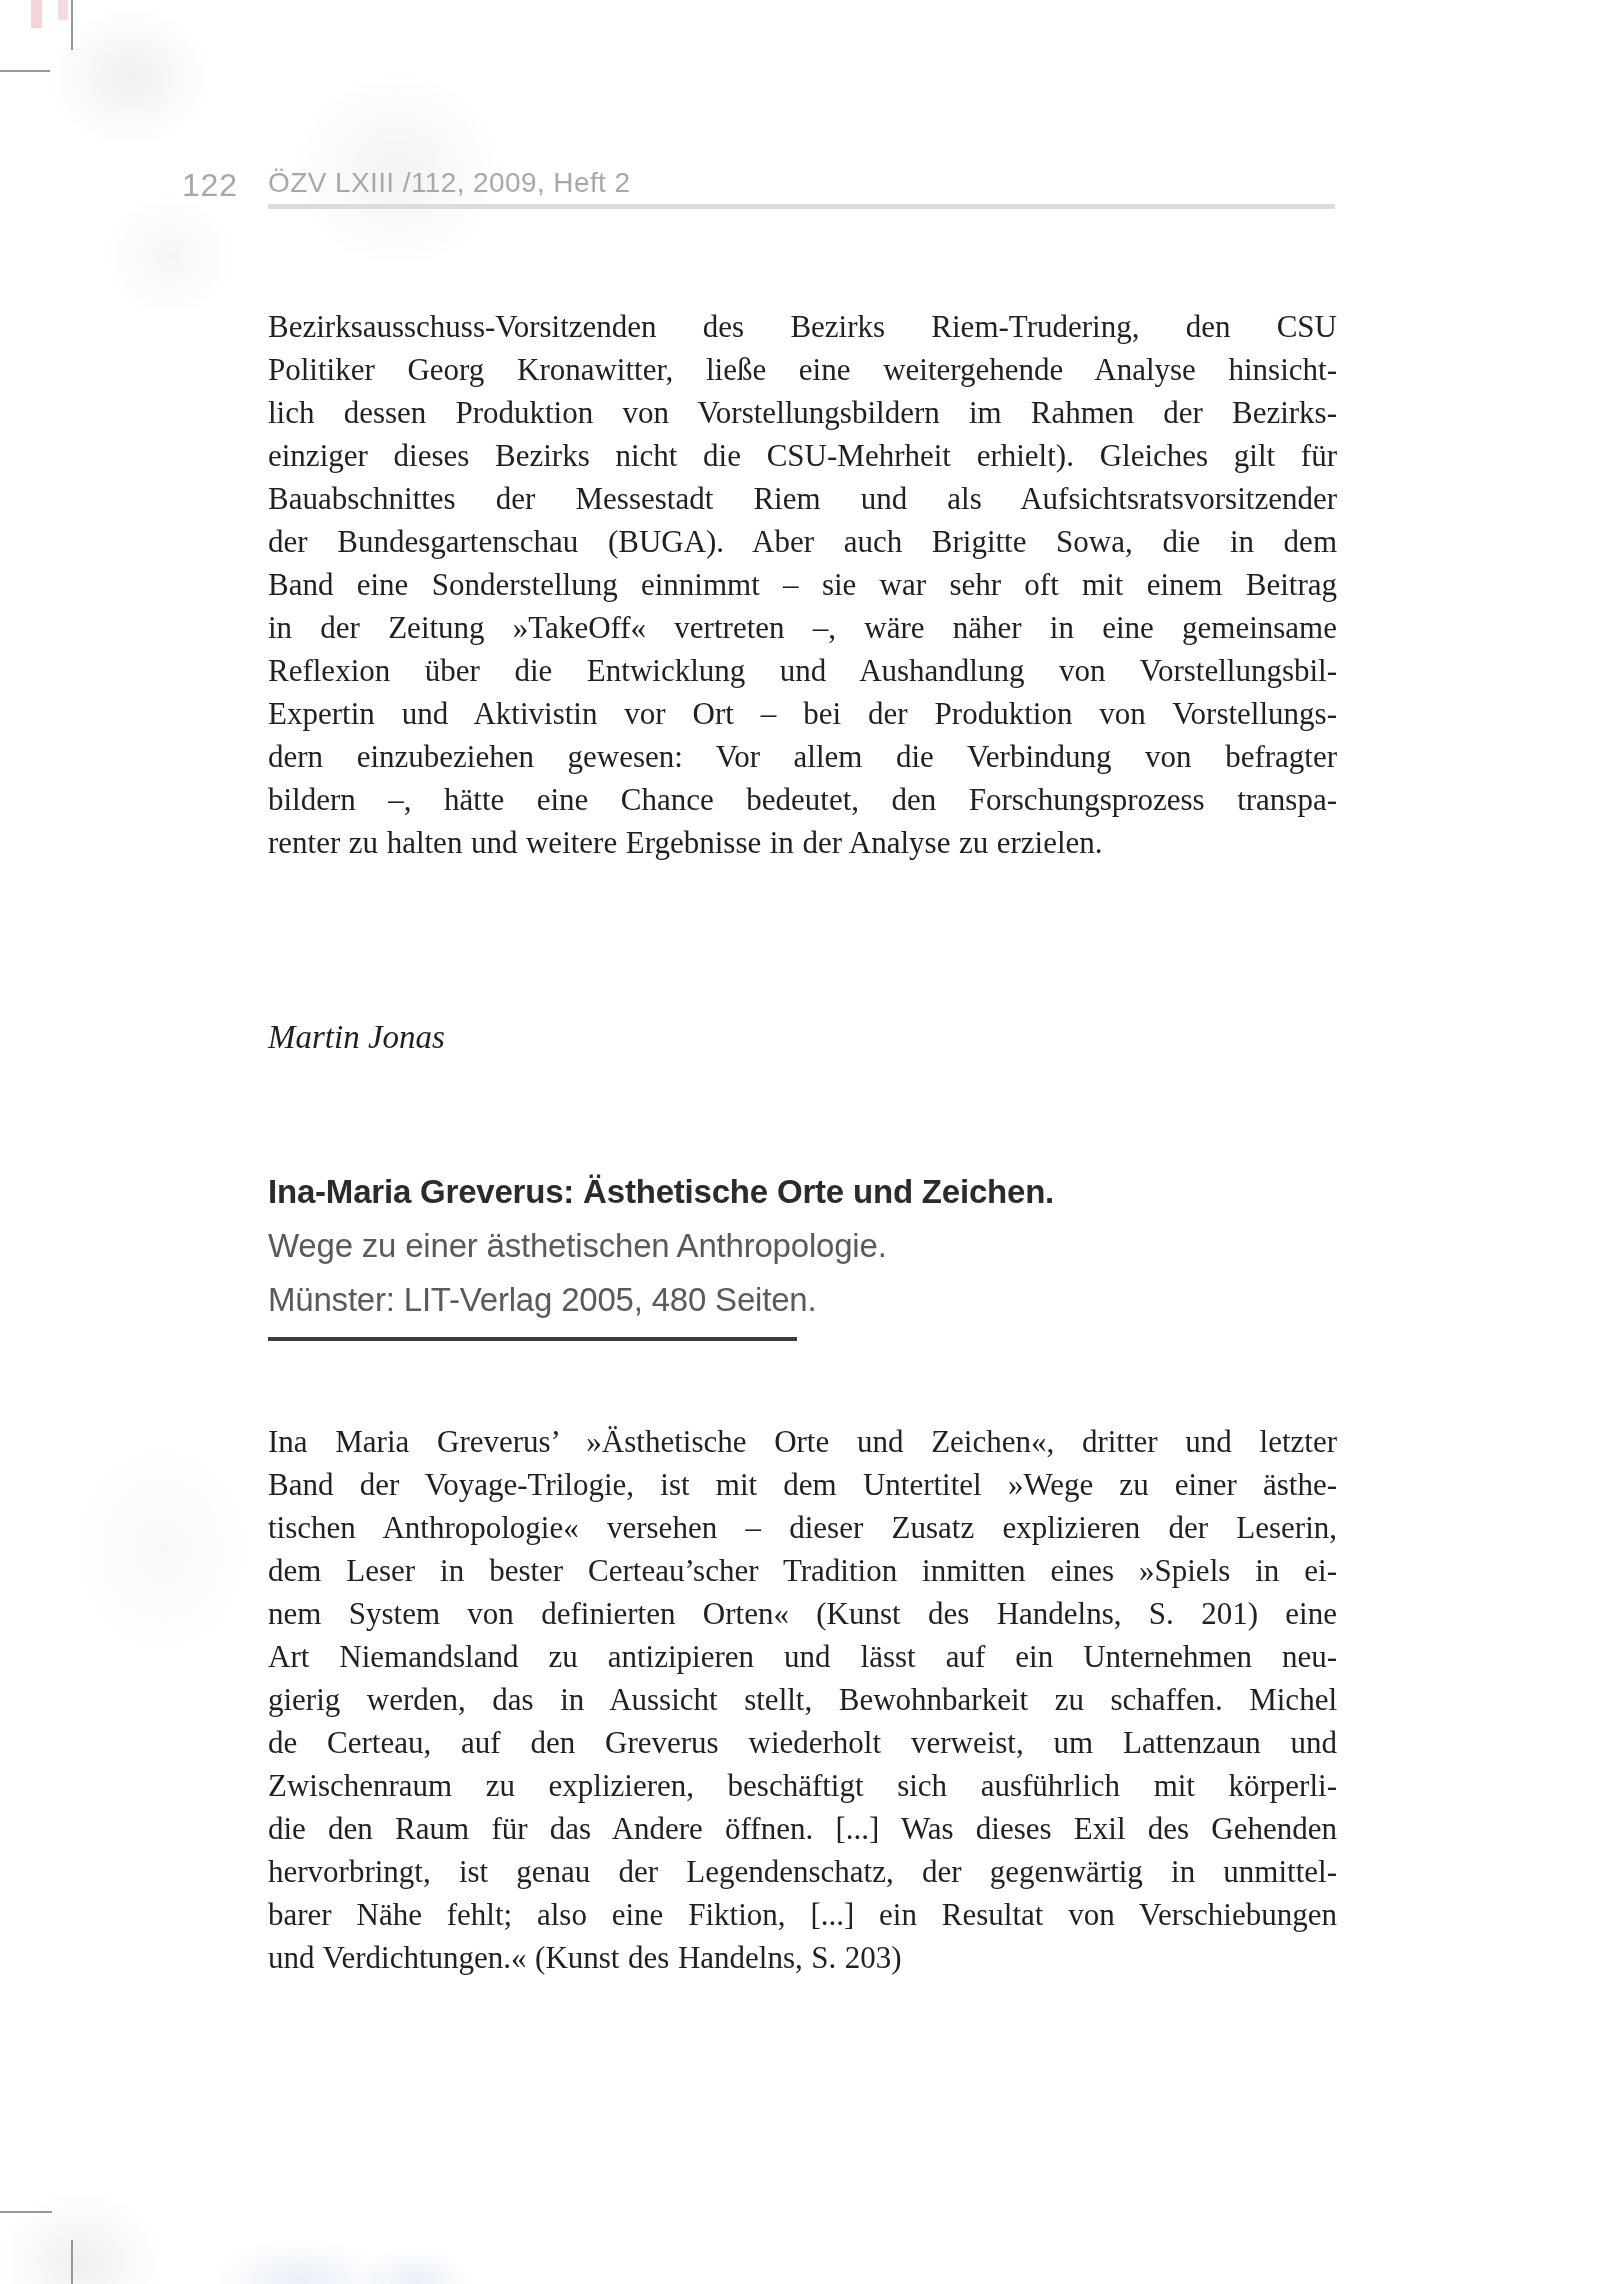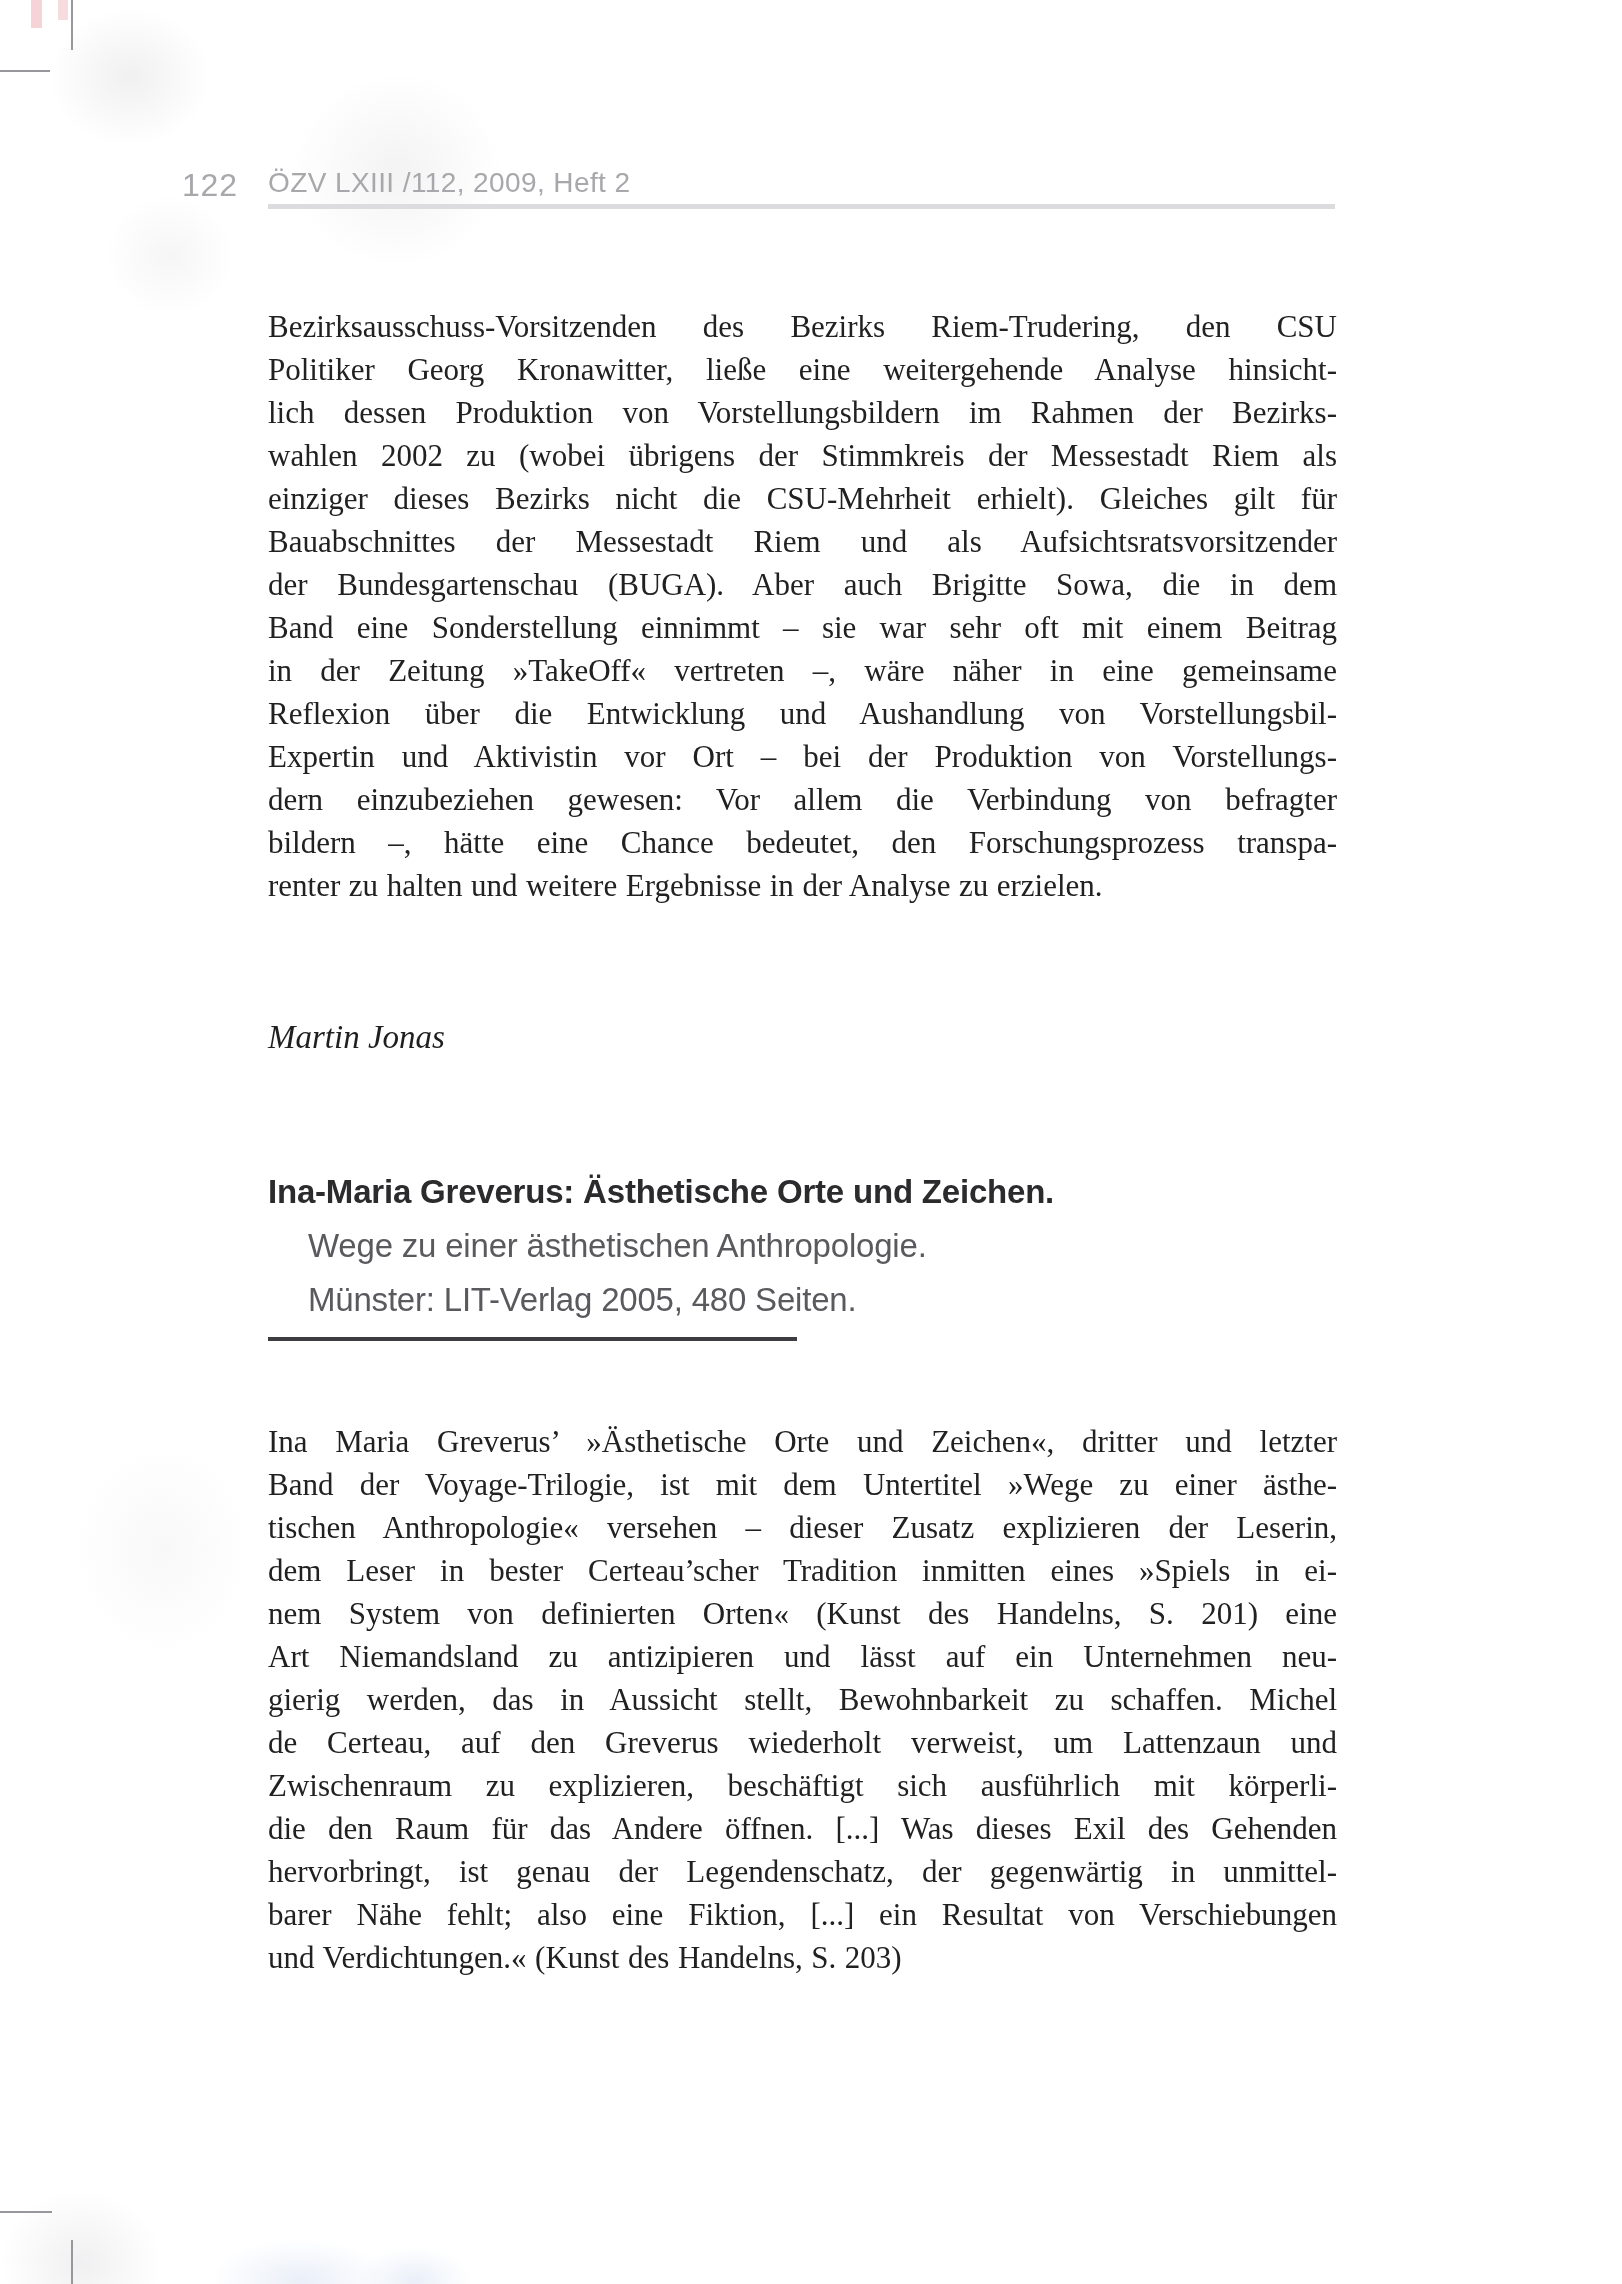--- a/index.html
+++ b/index.html
@@ -47,21 +47,21 @@
     font-style:italic; font-size:33px; color:#1f1f1f;
   }
 
   
   .book-heading {
     position:absolute; left:268px; top:1165px;
     font-family:"Liberation Sans", sans-serif;
     font-size:33px; line-height:54px; letter-spacing:-0.2px;
   }
   .bh-title { font-weight:700; color:#2b2b2e; }
-  .bh-sub   { font-weight:400; color:#59595e;margin-left:40px; }
+  .bh-sub   { font-weight:400; color:#59595e; }
 
   .title-rule {
     position:absolute; left:268px; top:1337px;
     width:529px; height:4px; background:#3d3d41;
   }
 
   
   .mark { position:absolute; background:#98989c; }
   .cm-top-v    { left:71px;  top:0;      width:2.4px;  height:50px; }
   .cm-top-h    { left:0;     top:70px;   width:50px; height:2.4px;  }
@@ -99,21 +99,20 @@
   <div class="mark cm-bot-v"></div>
 
   <div class="page-number">122</div>
   <div class="journal-ref">ÖZV LXIII /112, 2009, Heft 2</div>
   <div class="header-rule"></div>
 
   <div class="para para1">
     <div class="jline">Bezirksausschuss-Vorsitzenden des Bezirks Riem-Trudering, den CSU</div>
     <div class="jline">Politiker Georg Kronawitter, ließe eine weitergehende Analyse hinsicht-</div>
     <div class="jline">lich dessen Produktion von Vorstellungsbildern im Rahmen der Bezirks-</div>
-    <div class="jline">wahlen 2002 zu (wobei übrigens der Stimmkreis der Messestadt Riem als</div>
     <div class="jline">einziger dieses Bezirks nicht die CSU-Mehrheit erhielt). Gleiches gilt für</div>
     <div class="jline">Bauabschnittes der Messestadt Riem und als Aufsichtsratsvorsitzender</div>
     <div class="jline">der Bundesgartenschau (BUGA). Aber auch Brigitte Sowa, die in dem</div>
     <div class="jline">Band eine Sonderstellung einnimmt – sie war sehr oft mit einem Beitrag</div>
     <div class="jline">in der Zeitung »TakeOff« vertreten –, wäre näher in eine gemeinsame</div>
     <div class="jline">Reflexion über die Entwicklung und Aushandlung von Vorstellungsbil-</div>
     <div class="jline">Expertin und Aktivistin vor Ort – bei der Produktion von Vorstellungs-</div>
     <div class="jline">dern einzubeziehen gewesen: Vor allem die Verbindung von befragter</div>
     <div class="jline">bildern –, hätte eine Chance bedeutet, den Forschungsprozess transpa-</div>
     <div class="jline last">renter zu halten und weitere Ergebnisse in der Analyse zu erzielen.</div>

